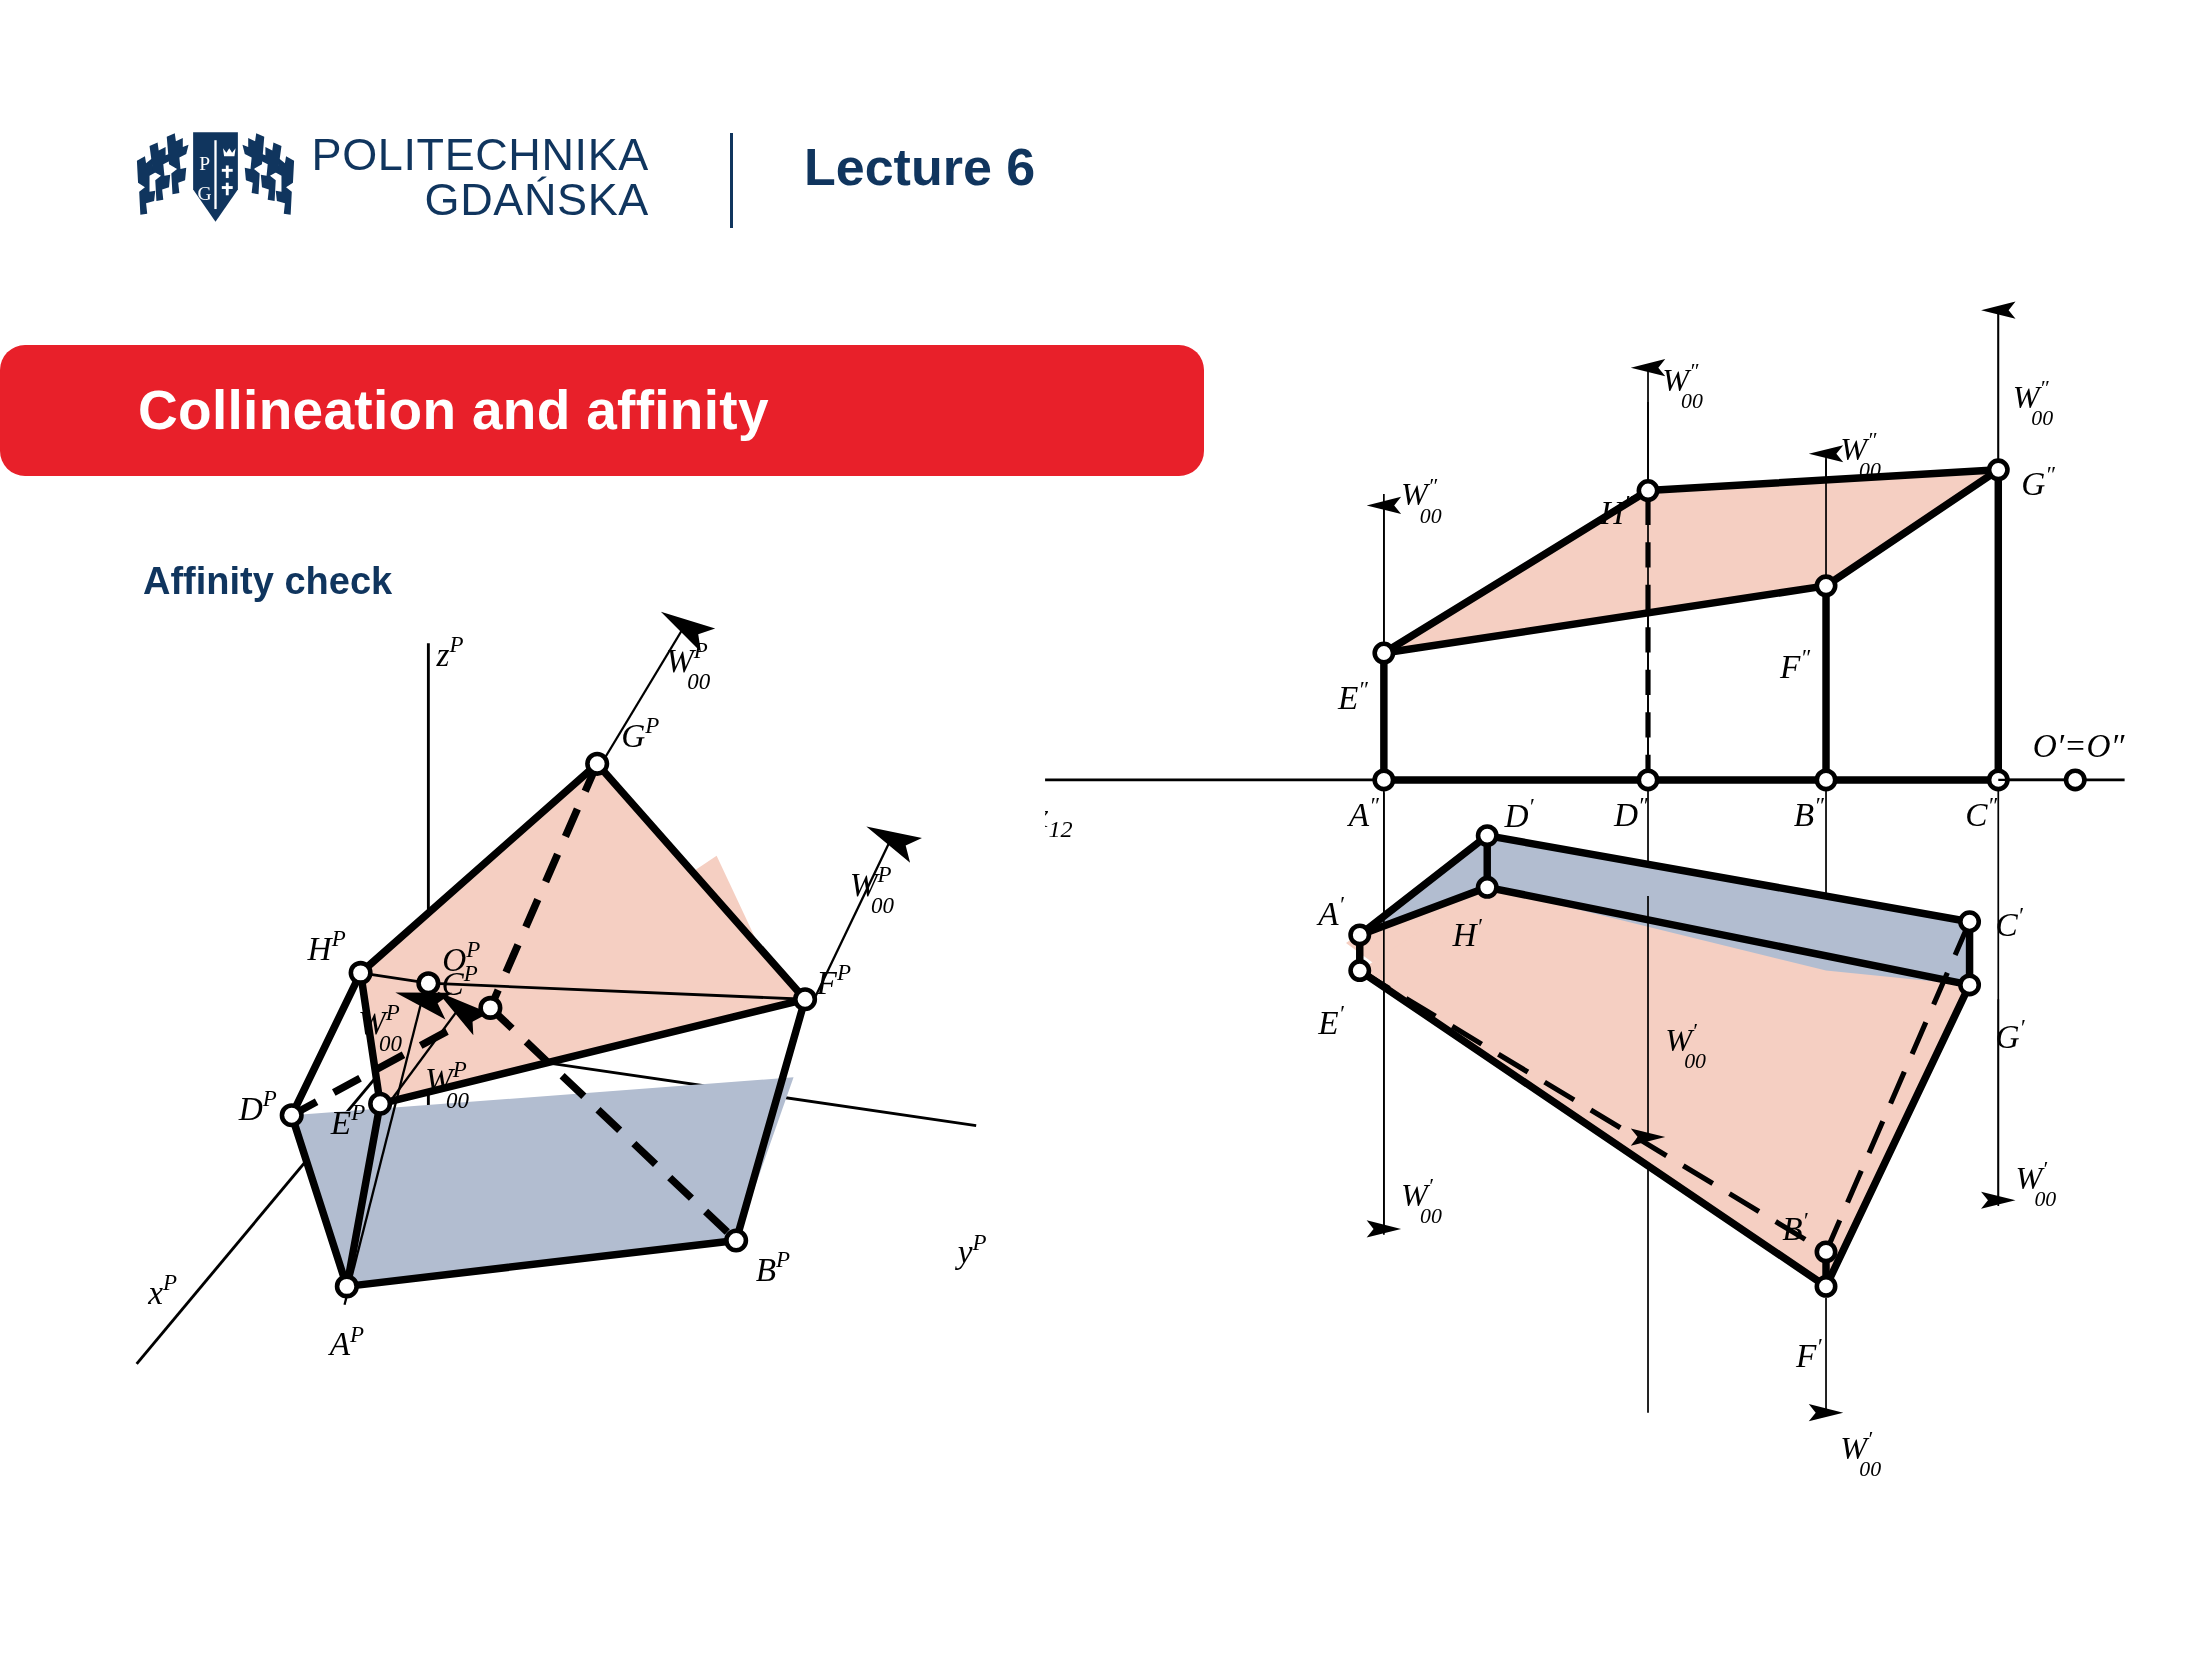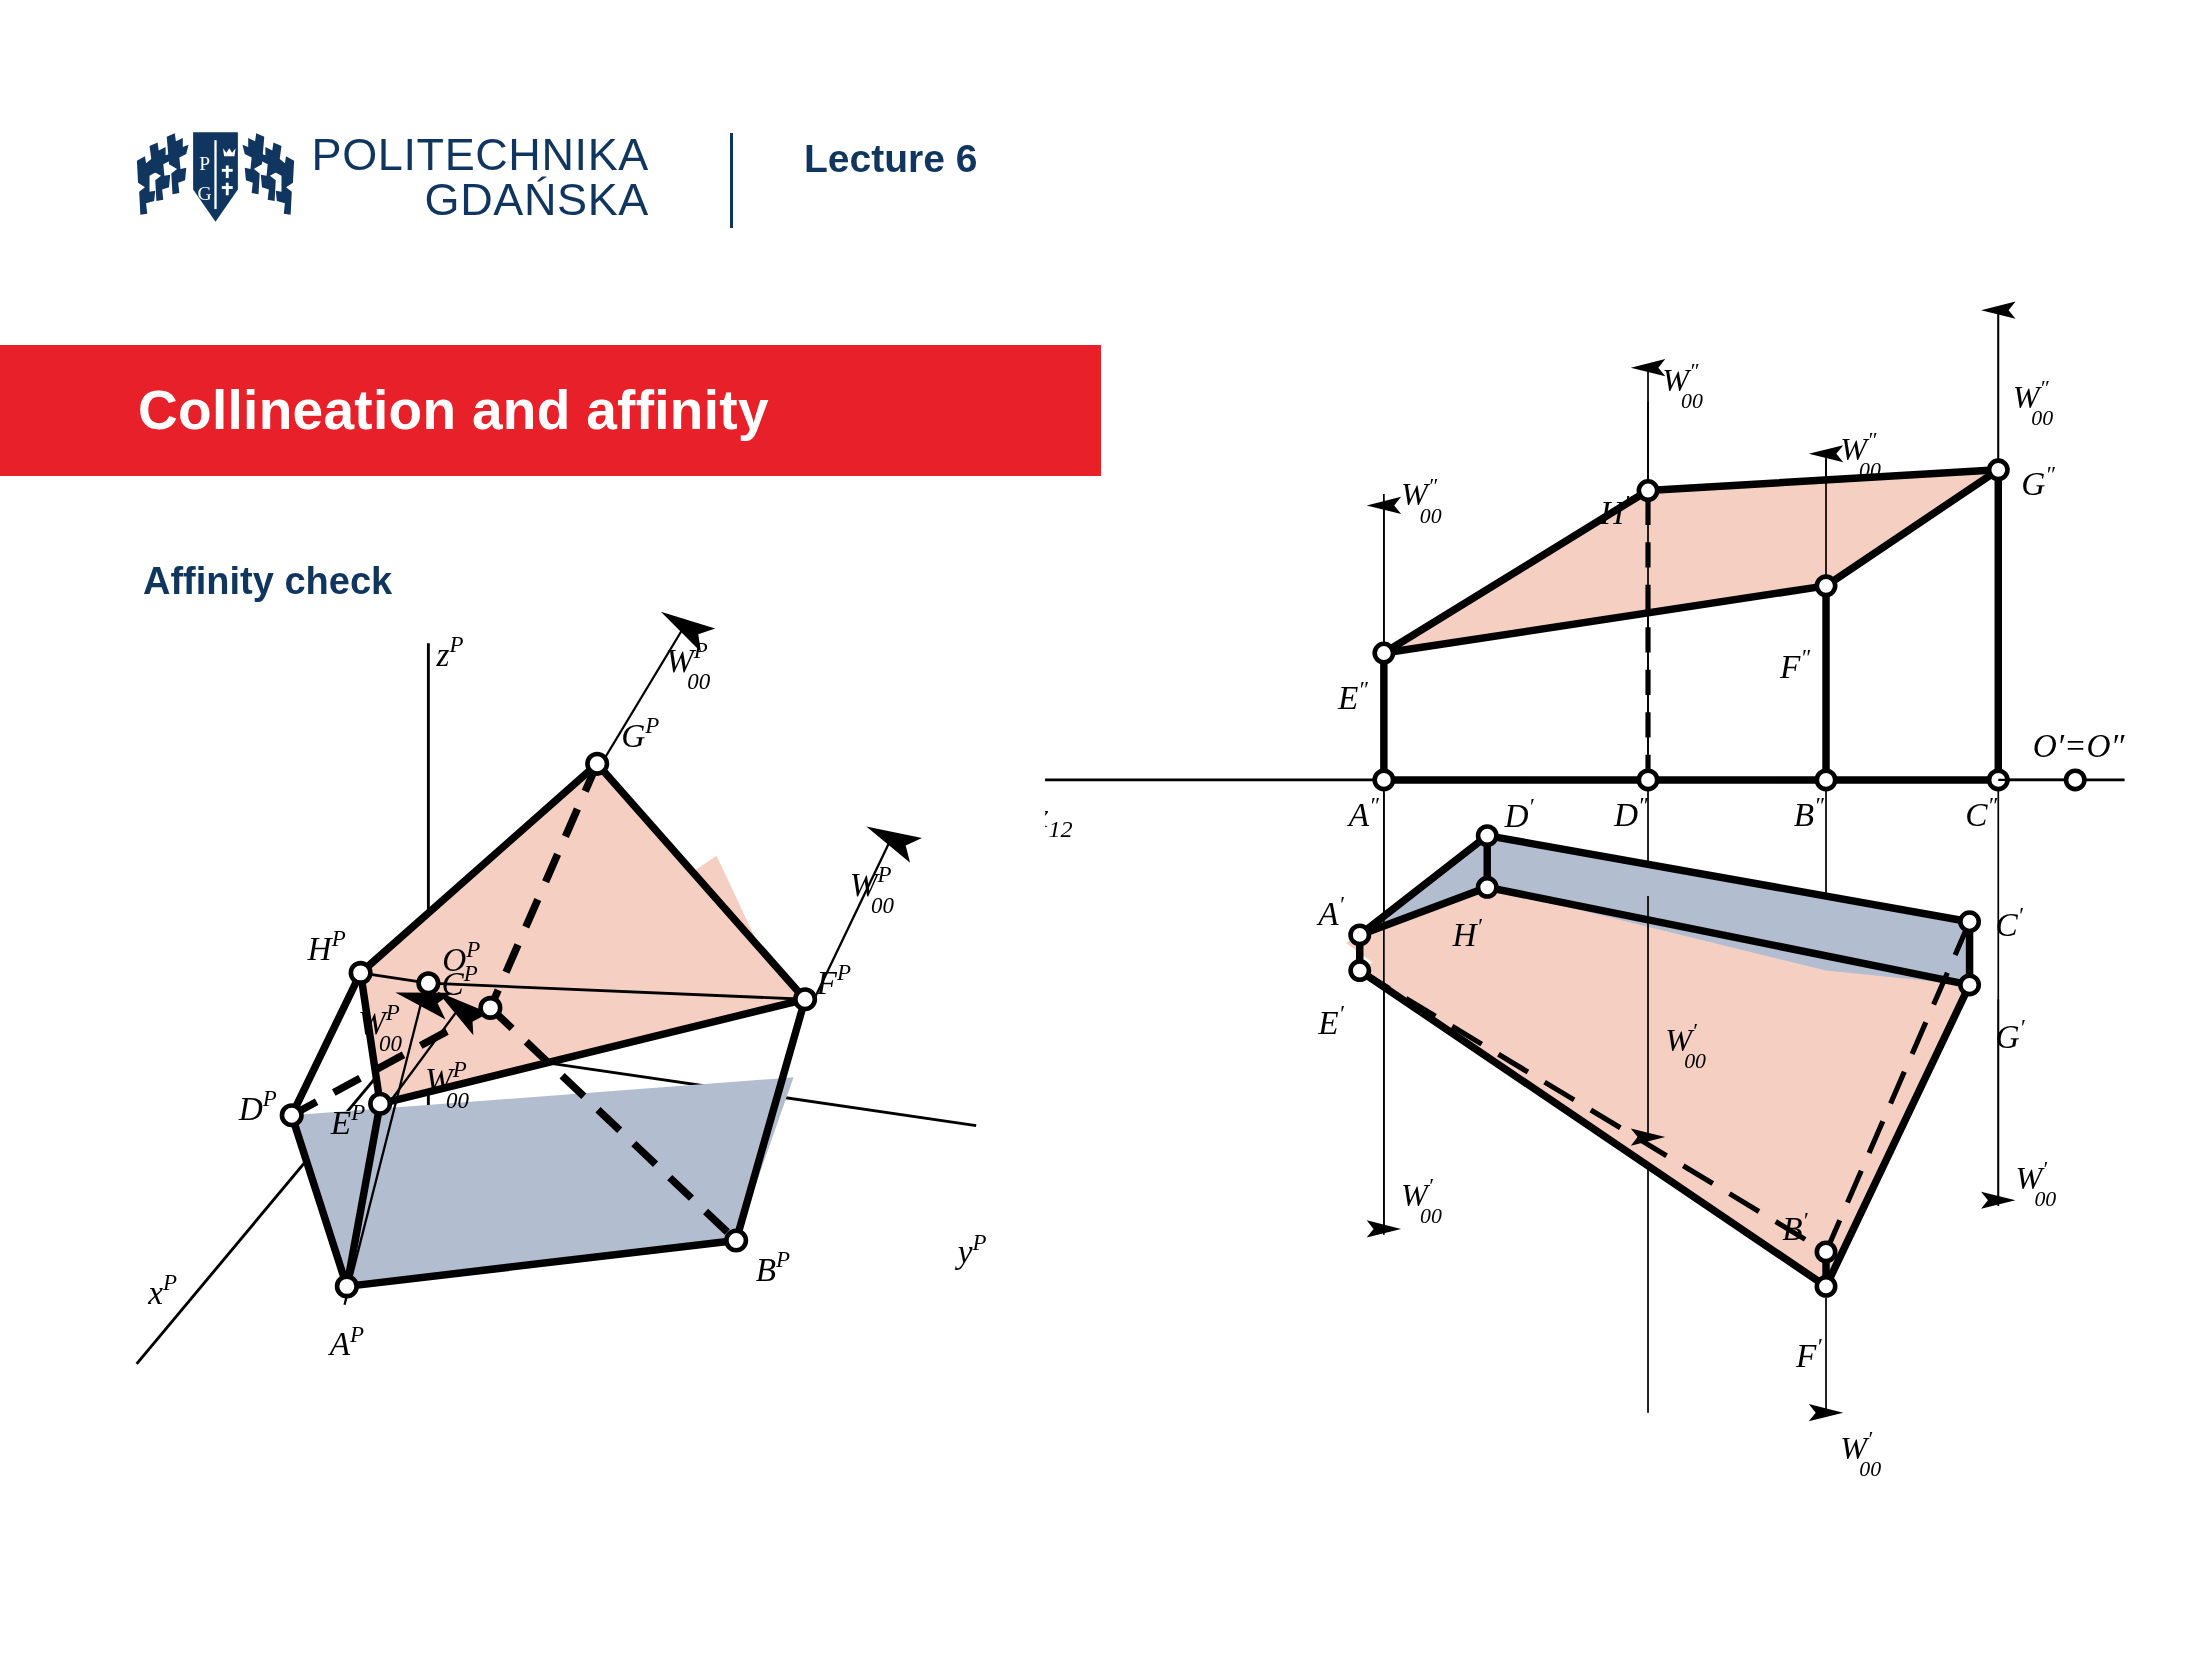--- a/index.html
+++ b/index.html
@@ -45,31 +45,32 @@
     position: absolute;
     left: 730px; top: 133px;
     width: 2.9px; height: 95px;
     background: #10355e;
   }
   #lecture-block {
     position: absolute;
     left: 804px; top: 131px;
     color: #10355e;
     font-weight: bold;
-    font-size: 39px;
+    font-size: 52px;
     line-height: 1.42;
     white-space: nowrap;
   }
 
   
   #title-bar {
     position: absolute;
     left: 0; top: 345px;
-    width: 1101px; height: 131px;
+    width: 1204px; height: 131px;
     background: #e8202a;
+    border-radius: 25px;
   }
   #title-bar-text {
     position: absolute;
     left: 138px; top: 33px;
     color: #ffffff;
     font-weight: bold;
     font-size: 55px;
     letter-spacing: 0.3px;
     white-space: nowrap;
   }

